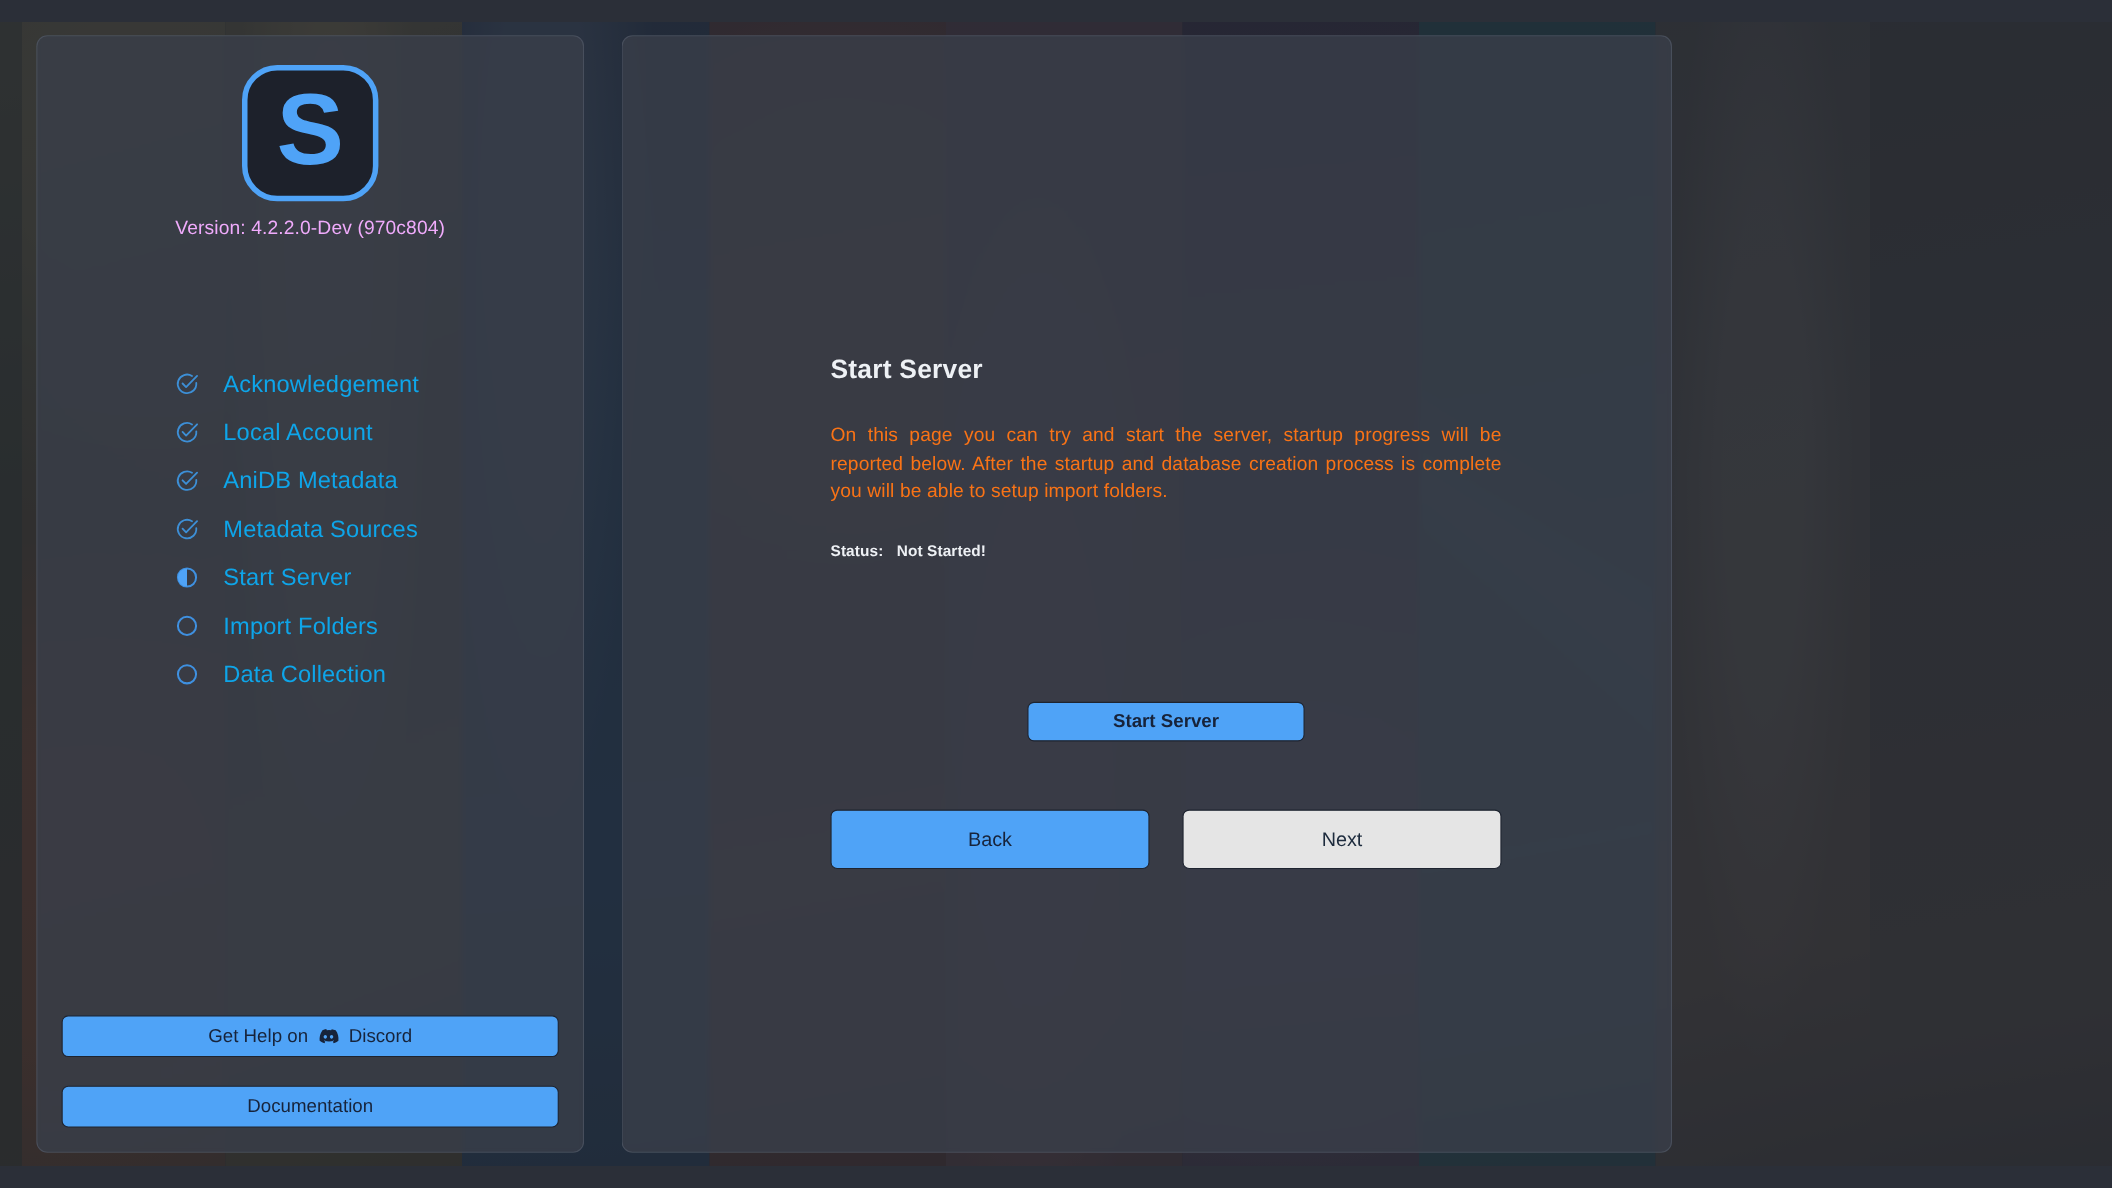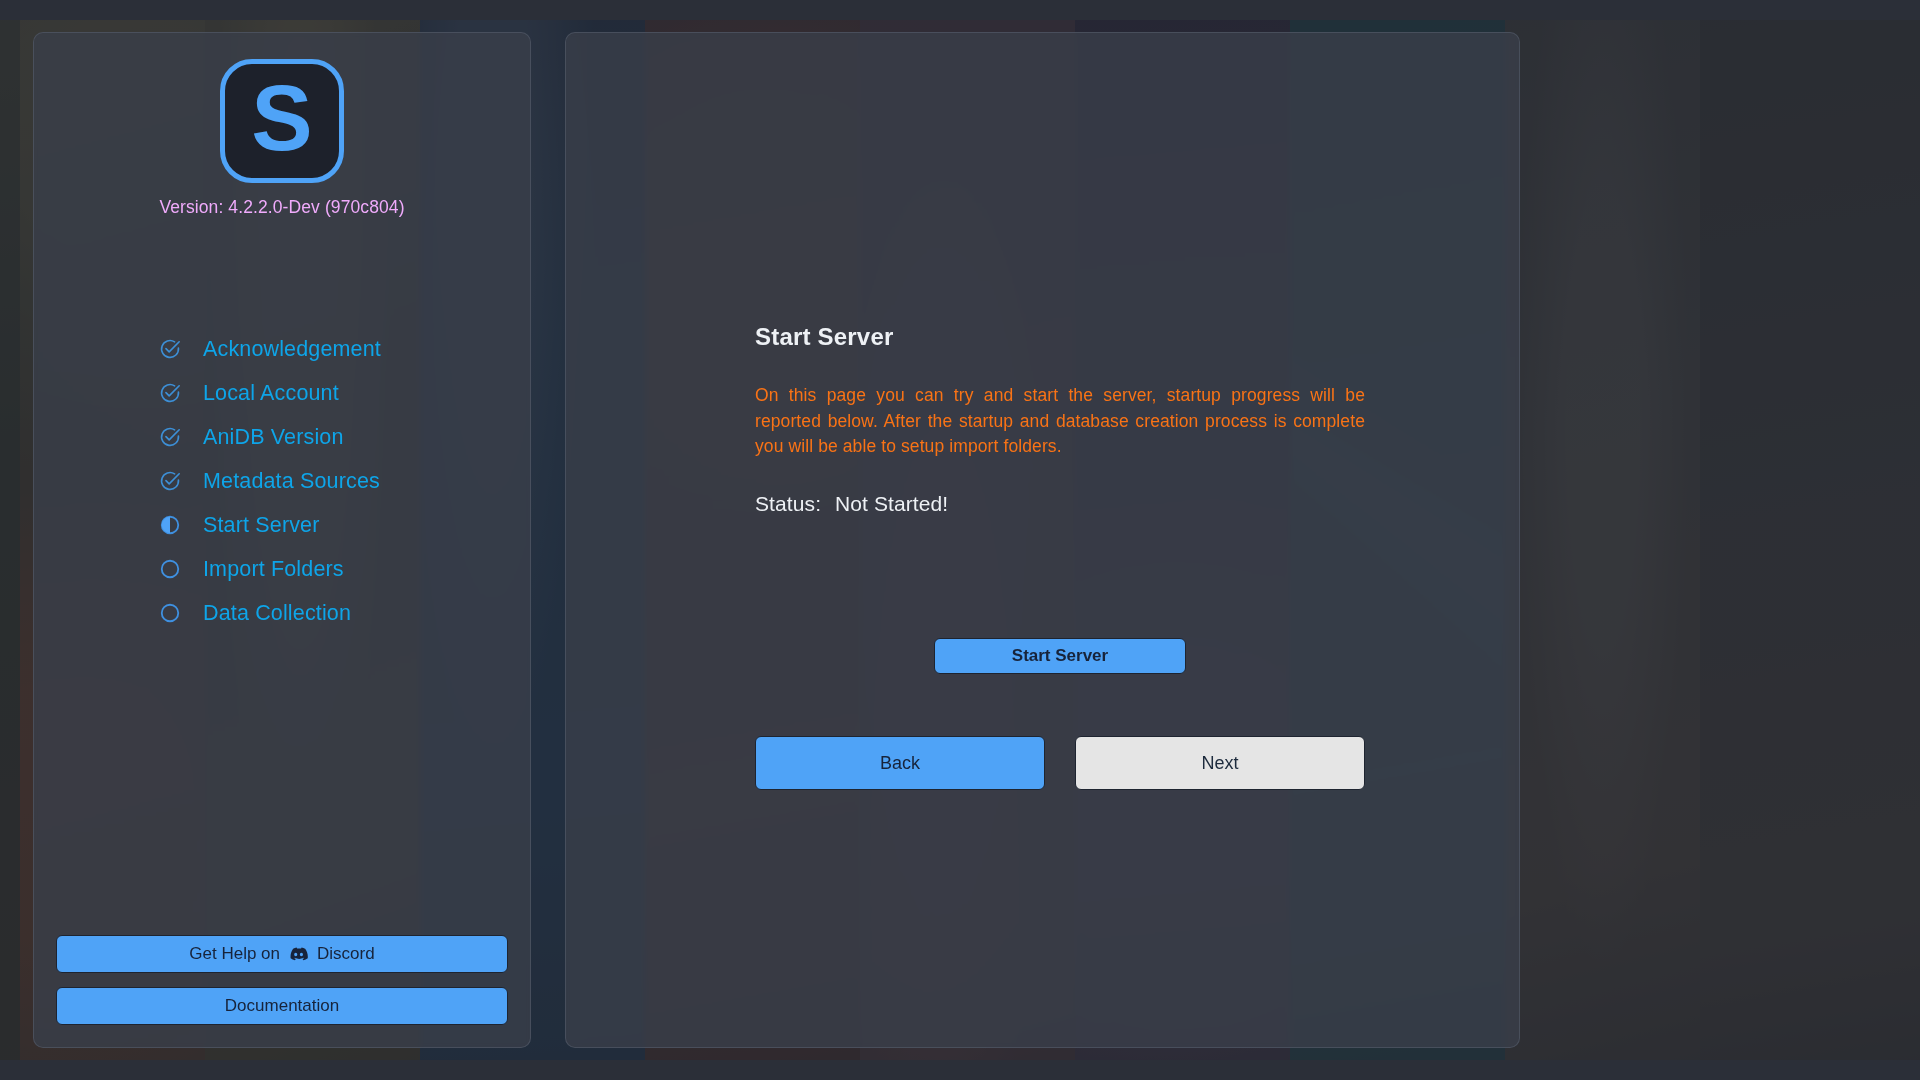--- a/index.html
+++ b/index.html
@@ -116,21 +116,21 @@
   .step-label {
     font-size: 21.5px;
     color: #0ea5e9;
     letter-spacing: 0.15px;
     white-space: nowrap;
   }
 
   #sidebar-buttons {
     position: absolute;
     left: 22px; right: 22px; bottom: 22px;
-    display: flex; flex-direction: column; gap: 14px;
+    display: flex; flex-direction: column; gap: 26px;
   }
   .side-btn {
     height: 38px;
     border-radius: 6px;
     border: 1px solid #1e2430;
     background: #4fa3f7;
     color: #17233a;
     font-size: 17px;
     font-weight: 400;
     display: flex; align-items: center; justify-content: center;
@@ -156,22 +156,22 @@
   #main-desc {
     margin-top: 32px;
     font-size: 17.5px;
     line-height: 1.47;
     color: #f97316;
     text-align: justify;
     letter-spacing: 0.1px;
   }
   #status-line {
     margin-top: 32px;
-    font-size: 21px;
-    font-weight: 400;
+    font-size: 14px;
+    font-weight: 700;
     color: #eef1f5;
     letter-spacing: 0.1px;
   }
   #status-line .status-value { margin-left: 8px; }
 
   #start-server-row {
     position: absolute;
     left: 189px; top: 605px;
     width: 610px;
     display: flex; justify-content: center;
@@ -287,21 +287,21 @@
         <span class="step-label">Local Account</span>
       </div>
 
       <div class="step-row">
         <span class="step-icon">
           <svg viewBox="0 0 24 24" fill="none">
             <path d="M21.2 11.1A9.2 9.2 0 1 1 17 4.2" stroke="#3d8fd6" stroke-width="1.8" stroke-linecap="round"></path>
             <path d="M7.6 11.6l3.5 3.6L22 4.1" stroke="#3d8fd6" stroke-width="1.8" stroke-linecap="round" stroke-linejoin="round"></path>
           </svg>
         </span>
-        <span class="step-label">AniDB Version</span>
+        <span class="step-label">AniDB Metadata</span>
       </div>
 
       <div class="step-row">
         <span class="step-icon">
           <svg viewBox="0 0 24 24" fill="none">
             <path d="M21.2 11.1A9.2 9.2 0 1 1 17 4.2" stroke="#3d8fd6" stroke-width="1.8" stroke-linecap="round"></path>
             <path d="M7.6 11.6l3.5 3.6L22 4.1" stroke="#3d8fd6" stroke-width="1.8" stroke-linecap="round" stroke-linejoin="round"></path>
           </svg>
         </span>
         <span class="step-label">Metadata Sources</span>

